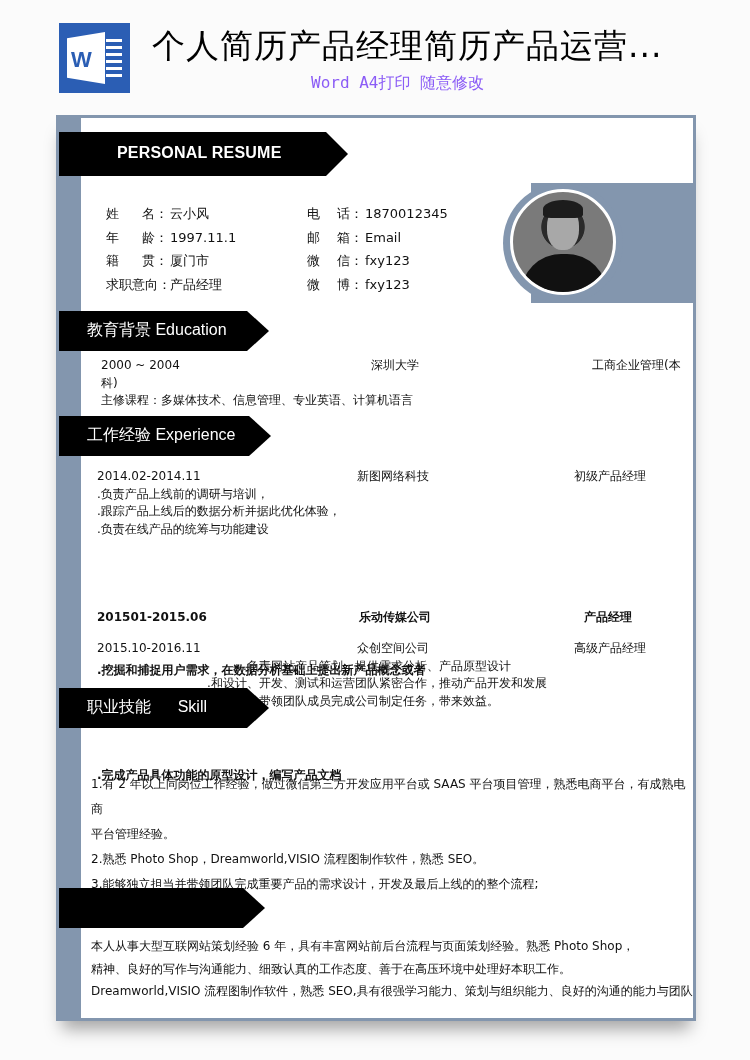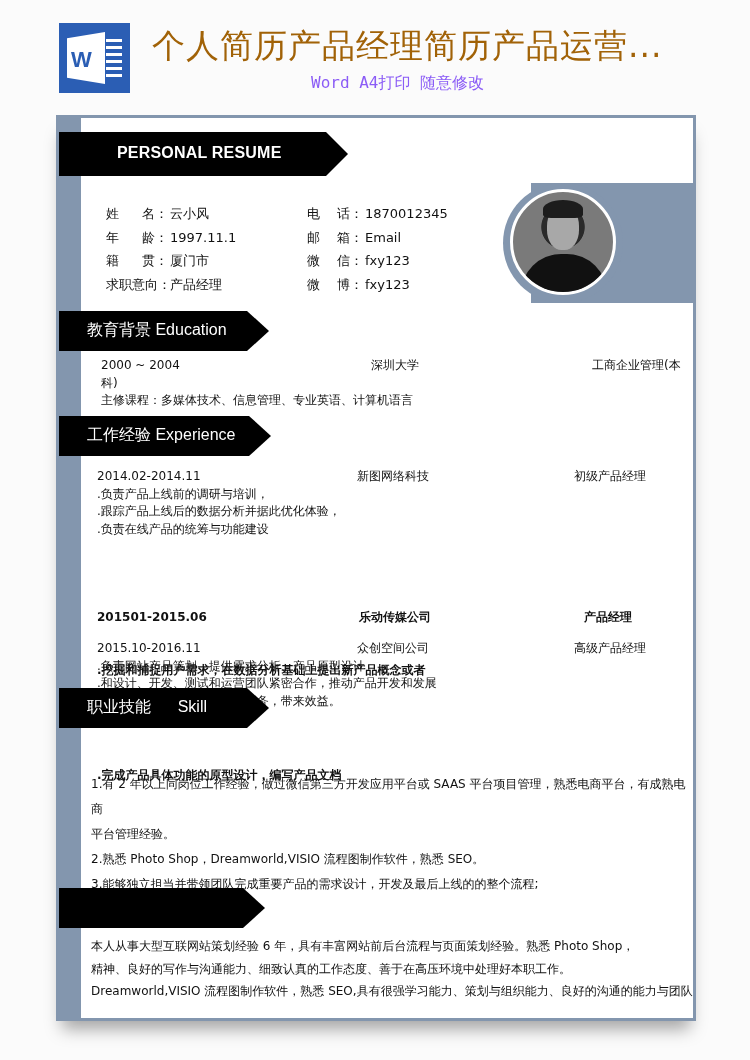--- a/index.html
+++ b/index.html
@@ -5,21 +5,21 @@
   * { box-sizing: border-box; margin: 0; padding: 0; }
   html, body { width: 750px; height: 1060px; background: #fbfbfb; overflow: hidden; }
   body { position: relative; font-family: "DejaVu Sans", "Liberation Sans", sans-serif; color: #111; }
 
   
   .word-icon { position: absolute; left: 59px; top: 23px; width: 71px; height: 70px; background: #2b5eb4; }
   .word-icon .doc { position: absolute; left: 8px; top: 9px; width: 38px; height: 52px; background: #fff; clip-path: polygon(0 12%, 100% 0, 100% 100%, 0 88%); }
   .word-icon .W { position: absolute; left: 12px; top: 24px; font: bold 22px "Liberation Sans", sans-serif; color: #2b5eb4; }
   .word-icon .lines { position: absolute; left: 47px; top: 16px; width: 16px; }
   .word-icon .lines i { display: block; height: 3px; background: #fff; margin-bottom: 4px; }
-  .doc-title { position: absolute; left: 152px; top: 24px; font-size: 33px; letter-spacing: 1px; color: #a16207; white-space: nowrap; }
+  .doc-title { position: absolute; left: 152px; top: 24px; font-size: 33px; letter-spacing: 1px; color: #000000; white-space: nowrap; }
   .doc-sub { position: absolute; left: 311px; top: 73px; font-size: 16px; color: #8b5cf6; font-family: "DejaVu Sans Mono", monospace; }
 
   
   .page { position: absolute; left: 56px; top: 115px; width: 640px; height: 906px; background: #fff; border: 3px solid #8396ae; box-shadow: 0 14px 16px -6px rgba(0,0,0,.35); overflow: hidden; }
   .leftbar { position: absolute; left: 0; top: 0; width: 22px; height: 100%; background: #8396ae; }
   .banner { position: absolute; left: 0; height: 40px; background: #000000; clip-path: polygon(0 0, calc(100% - 22px) 0, 100% 50%, calc(100% - 22px) 100%, 0 100%); }
   .banner span { position: absolute; left: 28px; top: 9px; color: #fff; font-size: 16px; white-space: nowrap; font-family: "Liberation Sans", sans-serif; }
   .b-top { top: 14px; width: 289px; height: 44px; }
   .b-top span { left: 58px; top: 12px; font-weight: bold; font-size: 16px; letter-spacing: .2px; }
   .photo-band { position: absolute; left: 472px; top: 65px; width: 168px; height: 120px; background: #8396ae; }
@@ -166,21 +166,21 @@
     <div class="line3">
       <span style="left:0">201501-2015.06</span>
       <span style="left:262px">乐动传媒公司</span>
       <span style="left:487px">产品经理</span>
     </div>
     <div>.挖掘和捕捉用户需求，在数据分析基础上提出新产品概念或者</div>
     <div>  现有产品改进，</div>
     <div>.完成产品具体功能的原型设计，编写产品文档</div>
   </div>
 
-  <div class="sec" style="left:38px; top:522px; width:560px;">
+  <div class="sec" style="left:38px; top:522px; width:560px;text-align:center;">
     <div class="line3">
       <span style="left:0">2015.10-2016.11</span>
       <span style="left:260px">众创空间公司</span>
       <span style="left:477px">高级产品经理</span>
     </div>
     <div>.负责网站产品策划，提供需求分析、产品原型设计</div>
     <div>.和设计、开发、测试和运营团队紧密合作，推动产品开发和发展</div>
     <div>.带领团队成员完成公司制定任务，带来效益。</div>
   </div>
 

